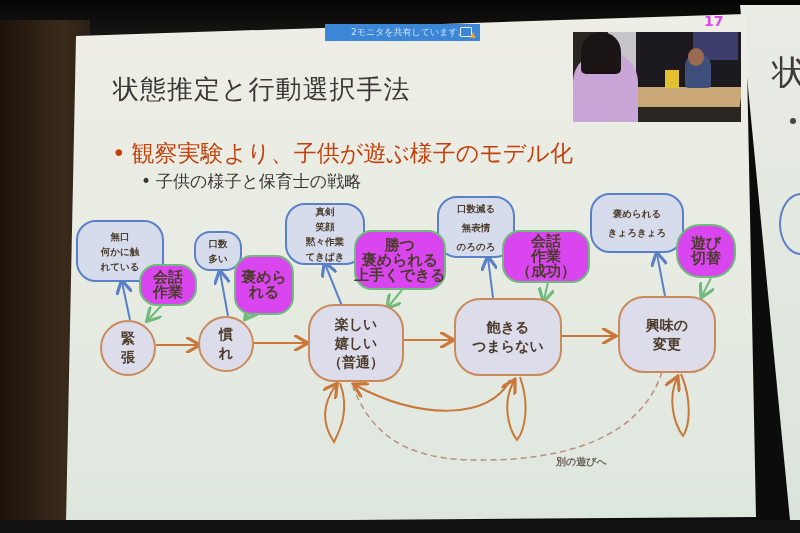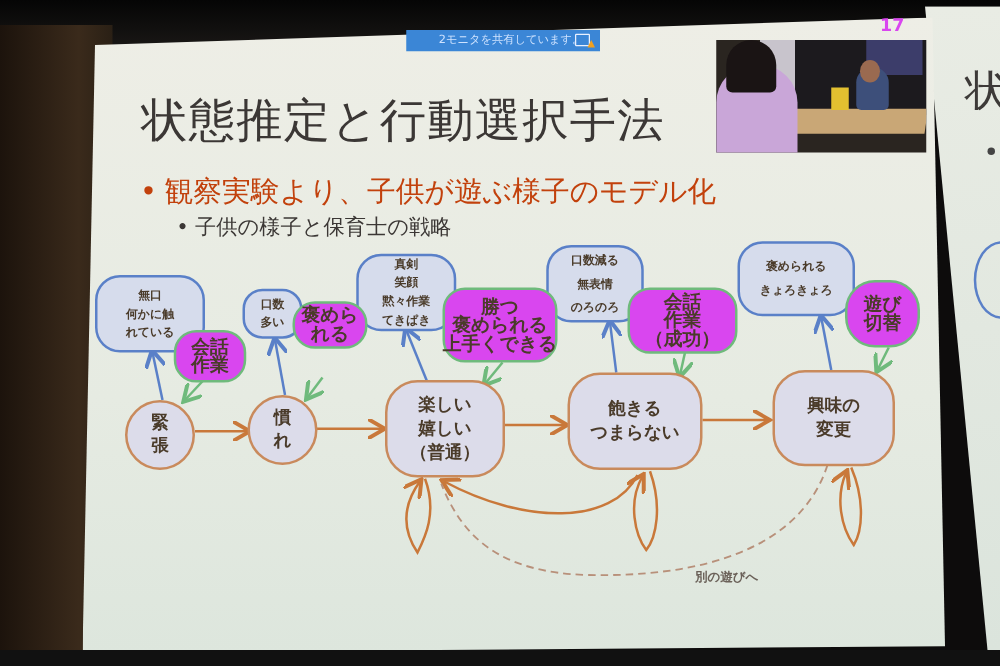--- a/index.html
+++ b/index.html
@@ -22,21 +22,21 @@
   .photo{position:absolute;left:573px;top:32px;width:168px;height:90px;overflow:hidden;background:#2a2520;}
   .photo .wall{position:absolute;left:60px;top:0;width:108px;height:60px;background:#1c1a1e;}
   .photo .curtain{position:absolute;left:35px;top:0;width:28px;height:60px;background:#c8c4cc;}
   .photo .win{position:absolute;left:120px;top:0;width:45px;height:28px;background:#3c3d6a;}
   .photo .woman{position:absolute;left:0;top:20px;width:65px;height:72px;background:#c9a6d8;border-radius:30px 30px 0 0;}
   .photo .hair{position:absolute;left:8px;top:0px;width:40px;height:42px;background:#1a1414;border-radius:20px 20px 5px 5px;}
   .photo .table{position:absolute;left:62px;top:55px;width:106px;height:20px;background:#c9a776;transform:skewX(-8deg);}
   .photo .child{position:absolute;left:112px;top:22px;width:26px;height:34px;background:#3d4f7a;border-radius:12px 12px 4px 4px;}
   .photo .face{position:absolute;left:115px;top:16px;width:16px;height:18px;background:#9a6a50;border-radius:50%;}
   .photo .toy{position:absolute;left:92px;top:38px;width:14px;height:18px;background:#e2c030;}
-  .title{position:absolute;left:113px;top:72px;font-size:37px;color:#3b3735;letter-spacing:1px;white-space:nowrap;}
+  .title{position:absolute;left:113px;top:72px;font-size:26px;color:#3b3735;letter-spacing:1px;white-space:nowrap;}
   .bullet1{position:absolute;left:112px;top:138px;font-size:23px;color:#c2410c;white-space:nowrap;}
   .bullet1::before{content:"•";margin-right:6px;}
   .bullet2{position:absolute;left:141px;top:170px;font-size:17px;color:#3b3735;white-space:nowrap;}
   .bullet2::before{content:"•";margin-right:5px;}
   .node{position:absolute;box-sizing:border-box;display:flex;flex-direction:column;align-items:center;justify-content:center;text-align:center;color:#4a3b2a;font-weight:bold;white-space:nowrap;}
   .blue{background:#d6dcec;border:2px solid #5a80c8;border-radius:20px;font-size:9.5px;line-height:15px;}
   .green{background:#d946ef;border:2px solid #6fba7c;border-radius:18px;font-size:15px;line-height:15px;}
   .state{background:#dcdcea;border:2px solid #c98a5c;border-radius:26px;font-size:14px;line-height:19px;}
   svg.arrows{position:absolute;left:0;top:0;}
   .other-label{position:absolute;left:556px;top:455px;font-size:10px;color:#6a6058;font-weight:bold;}
@@ -139,21 +139,21 @@
 </div>
 <div class="node blue" style="left:590px;top:193px;width:94px;height:60px;line-height:19px;">
   <span>褒められる</span>
   <span>きょろきょろ</span>
 </div>
 
 <div class="node green" style="left:139px;top:264px;width:58px;height:42px;">
   <span>会話</span>
   <span>作業</span>
 </div>
-<div class="node green" style="left:234px;top:241px;width:60px;height:38px;justify-content:center;">
+<div class="node green" style="left:234px;top:255px;width:60px;height:60px;justify-content:center;">
   <span>褒めら</span>
   <span>れる</span>
 </div>
 <div class="node green" style="left:354px;top:230px;width:92px;height:60px;">
   <span>勝つ</span>
   <span>褒められる</span>
   <span>上手くできる</span>
 </div>
 <div class="node green" style="left:502px;top:230px;width:88px;height:53px;">
   <span>会話</span>

